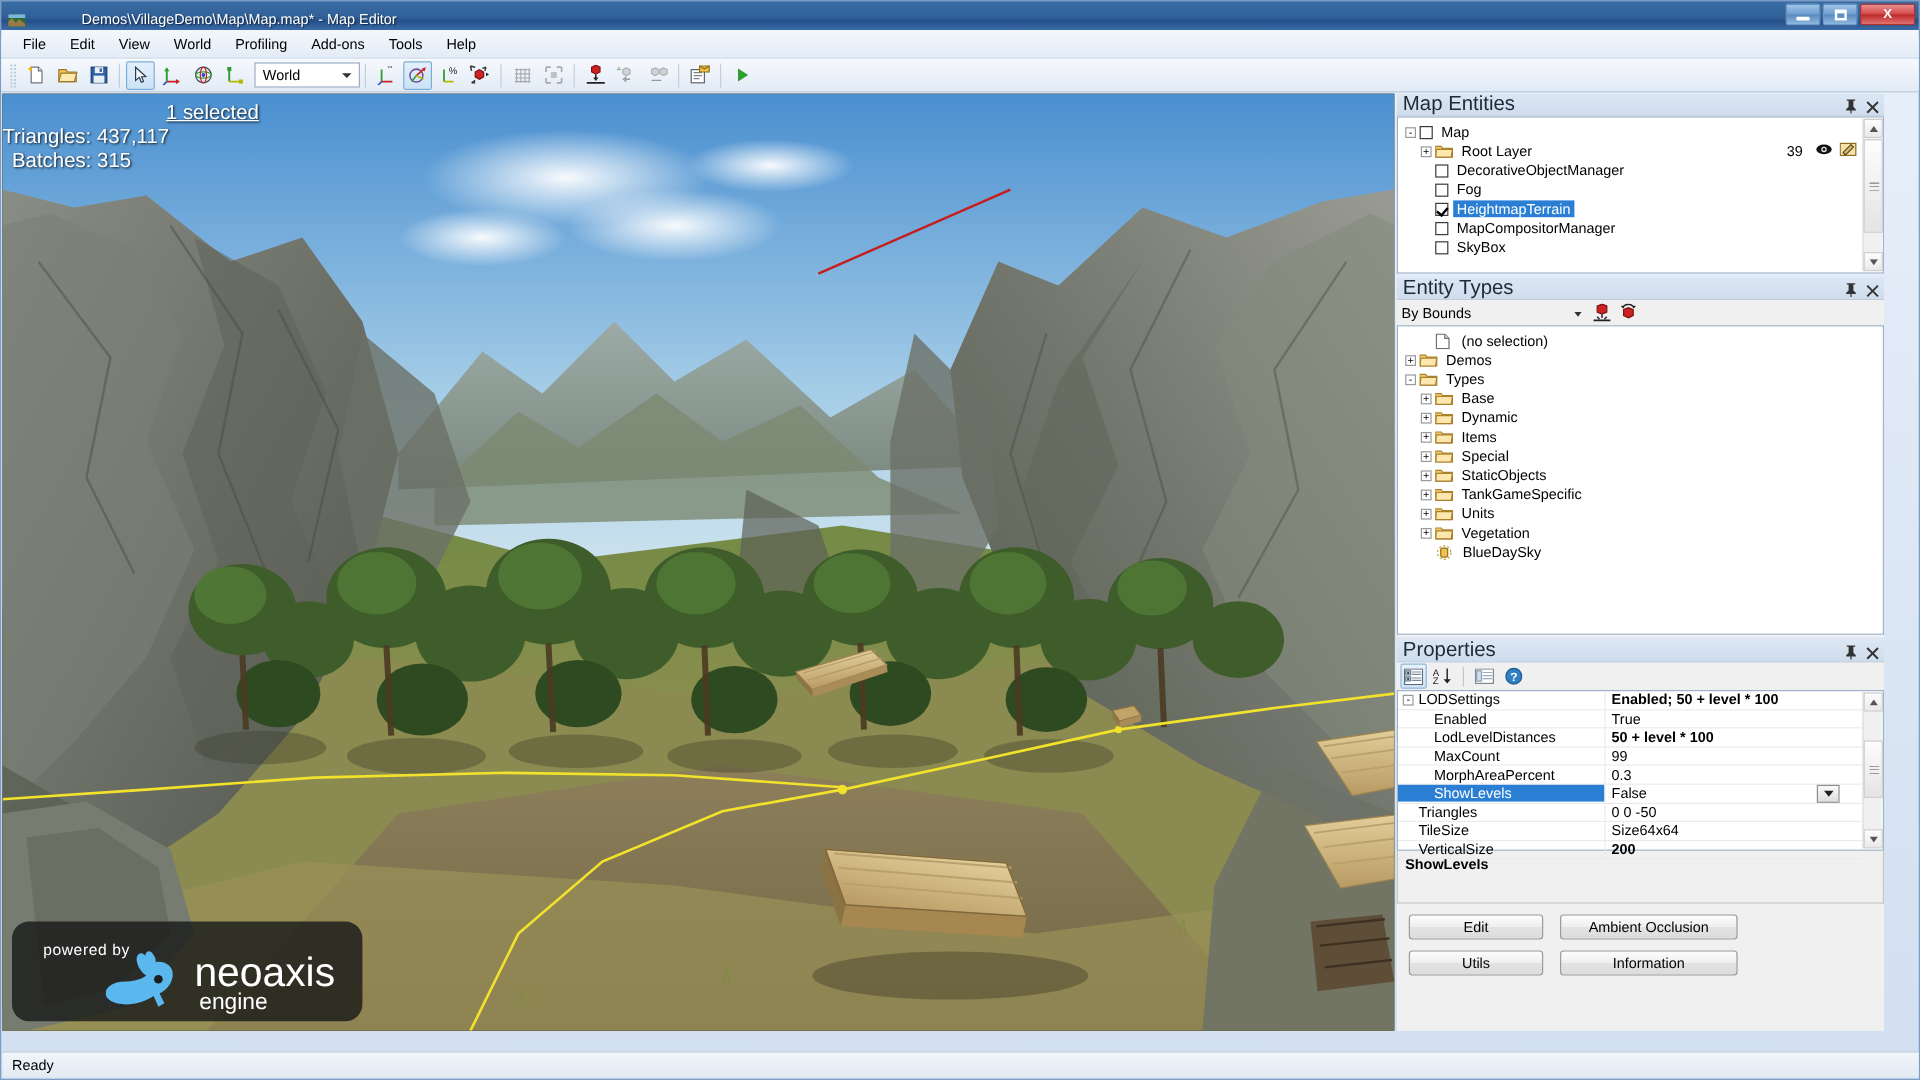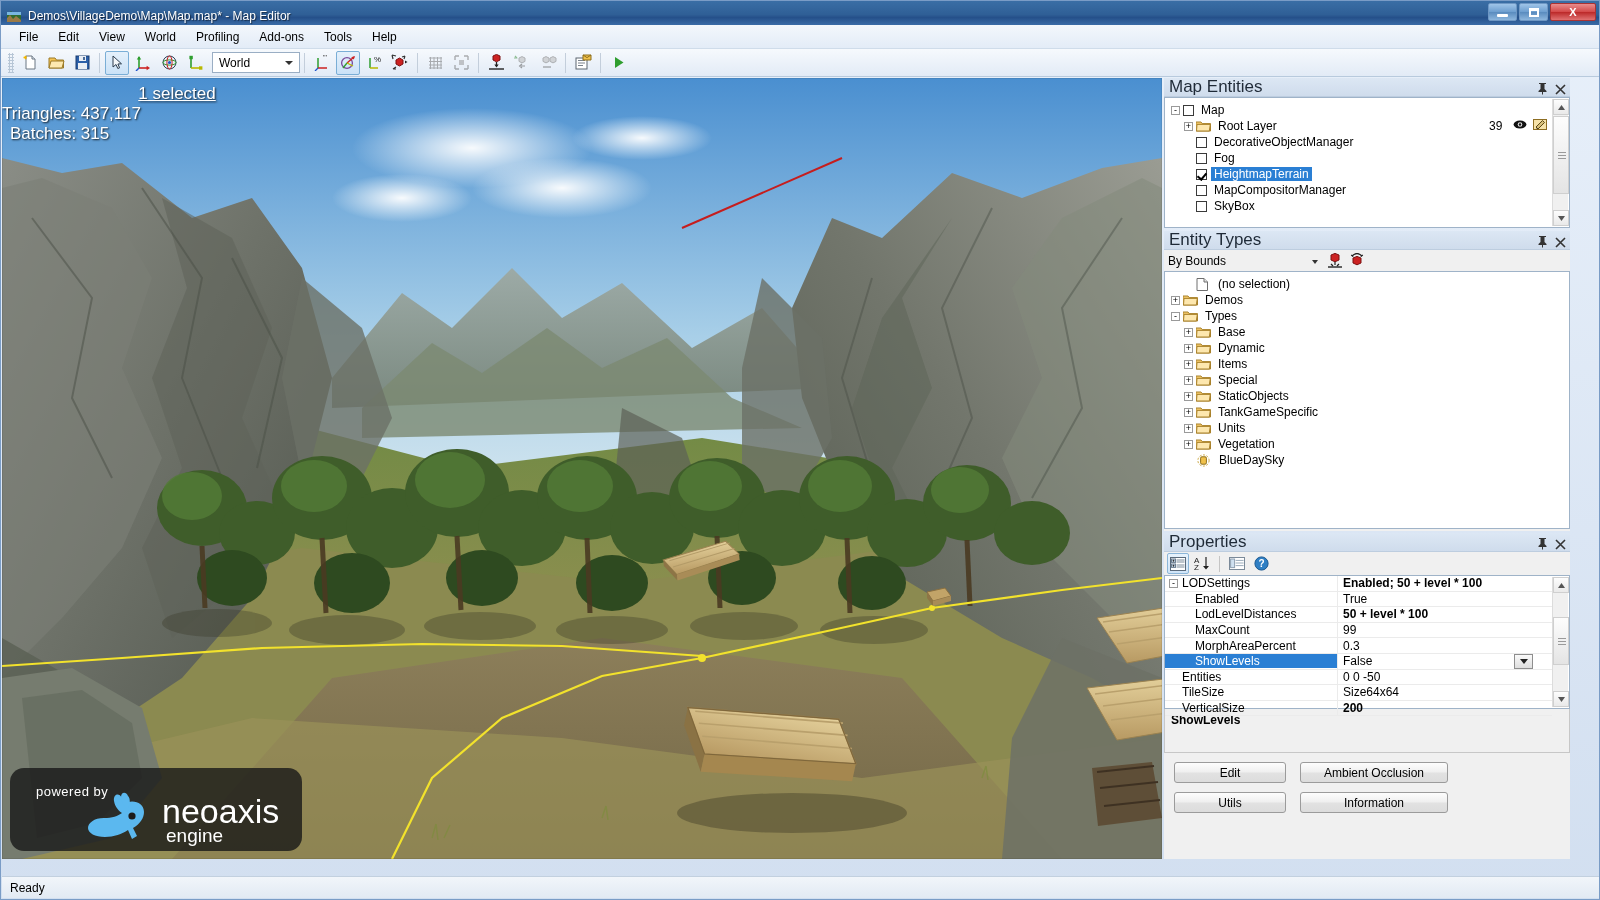--- a/index.html
+++ b/index.html
@@ -17,20 +17,21 @@
     background: linear-gradient(#e8f0fa, #d2dff0);
     border: 1px solid #7a9cc6;
   }
 
   
   #titlebar {
     position: absolute; left: 0; top: 0; width: 1598px; height: 31px;
     background: linear-gradient(to bottom, #3a6ea5 0%, #2f5f96 45%, #25508a 55%, #4b82bd 100%);
     display: flex; align-items: center;
     border-bottom: 1px solid #1d4679;
+    gap: 40px;
   }
   #titlebar .tb-icon {
     width: 16px; height: 16px; margin-left: 5px; margin-right: 6px;
     position: relative; flex: 0 0 auto;
   }
   #titlebar .title-text {
     color: #ffffff; font-size: 12px; font-family: "Liberation Sans", sans-serif;
     text-shadow: 1px 1px 1px rgba(0,0,0,0.55);
     white-space: nowrap;
   }
@@ -1004,21 +1005,21 @@
             </span>
             <span class="pg-val">False</span>
             <span class="dropdown-btn">
                 <span class="a"></span>
               </span>
           </div>
 
           <div class="pg-row">
             <span class="pg-name">
               <span class="indent"></span>
-              <span>Entities</span>
+              <span>Triangles</span>
             </span>
             <span class="pg-val">0 0 -50</span>
           </div>
 
           <div class="pg-row">
             <span class="pg-name">
               <span class="indent"></span>
               <span>TileSize</span>
             </span>
             <span class="pg-val">Size64x64</span>

